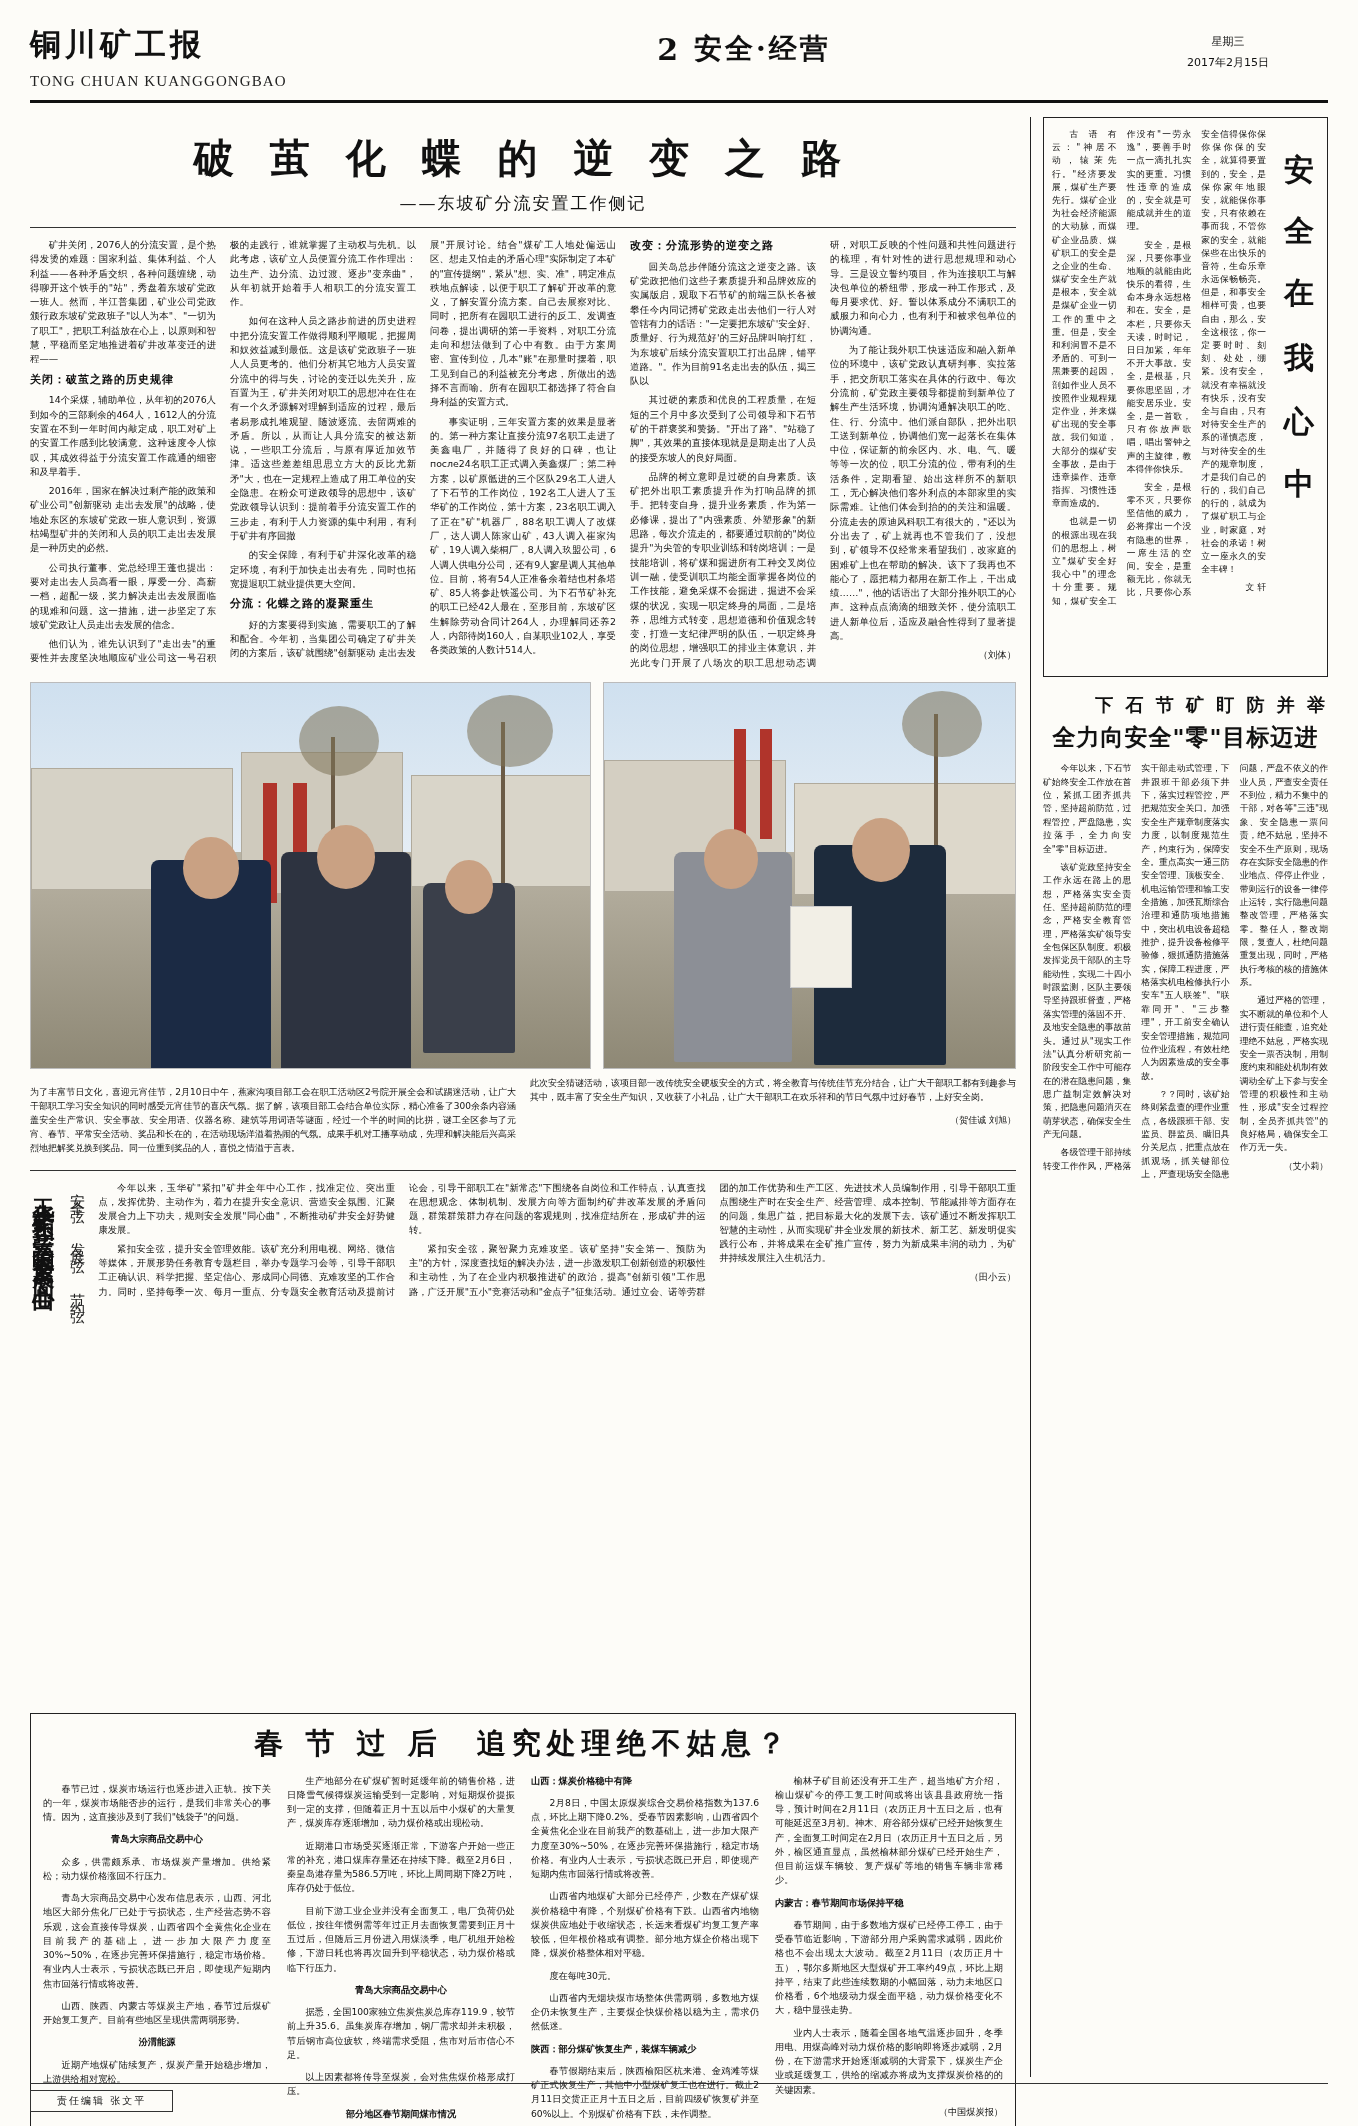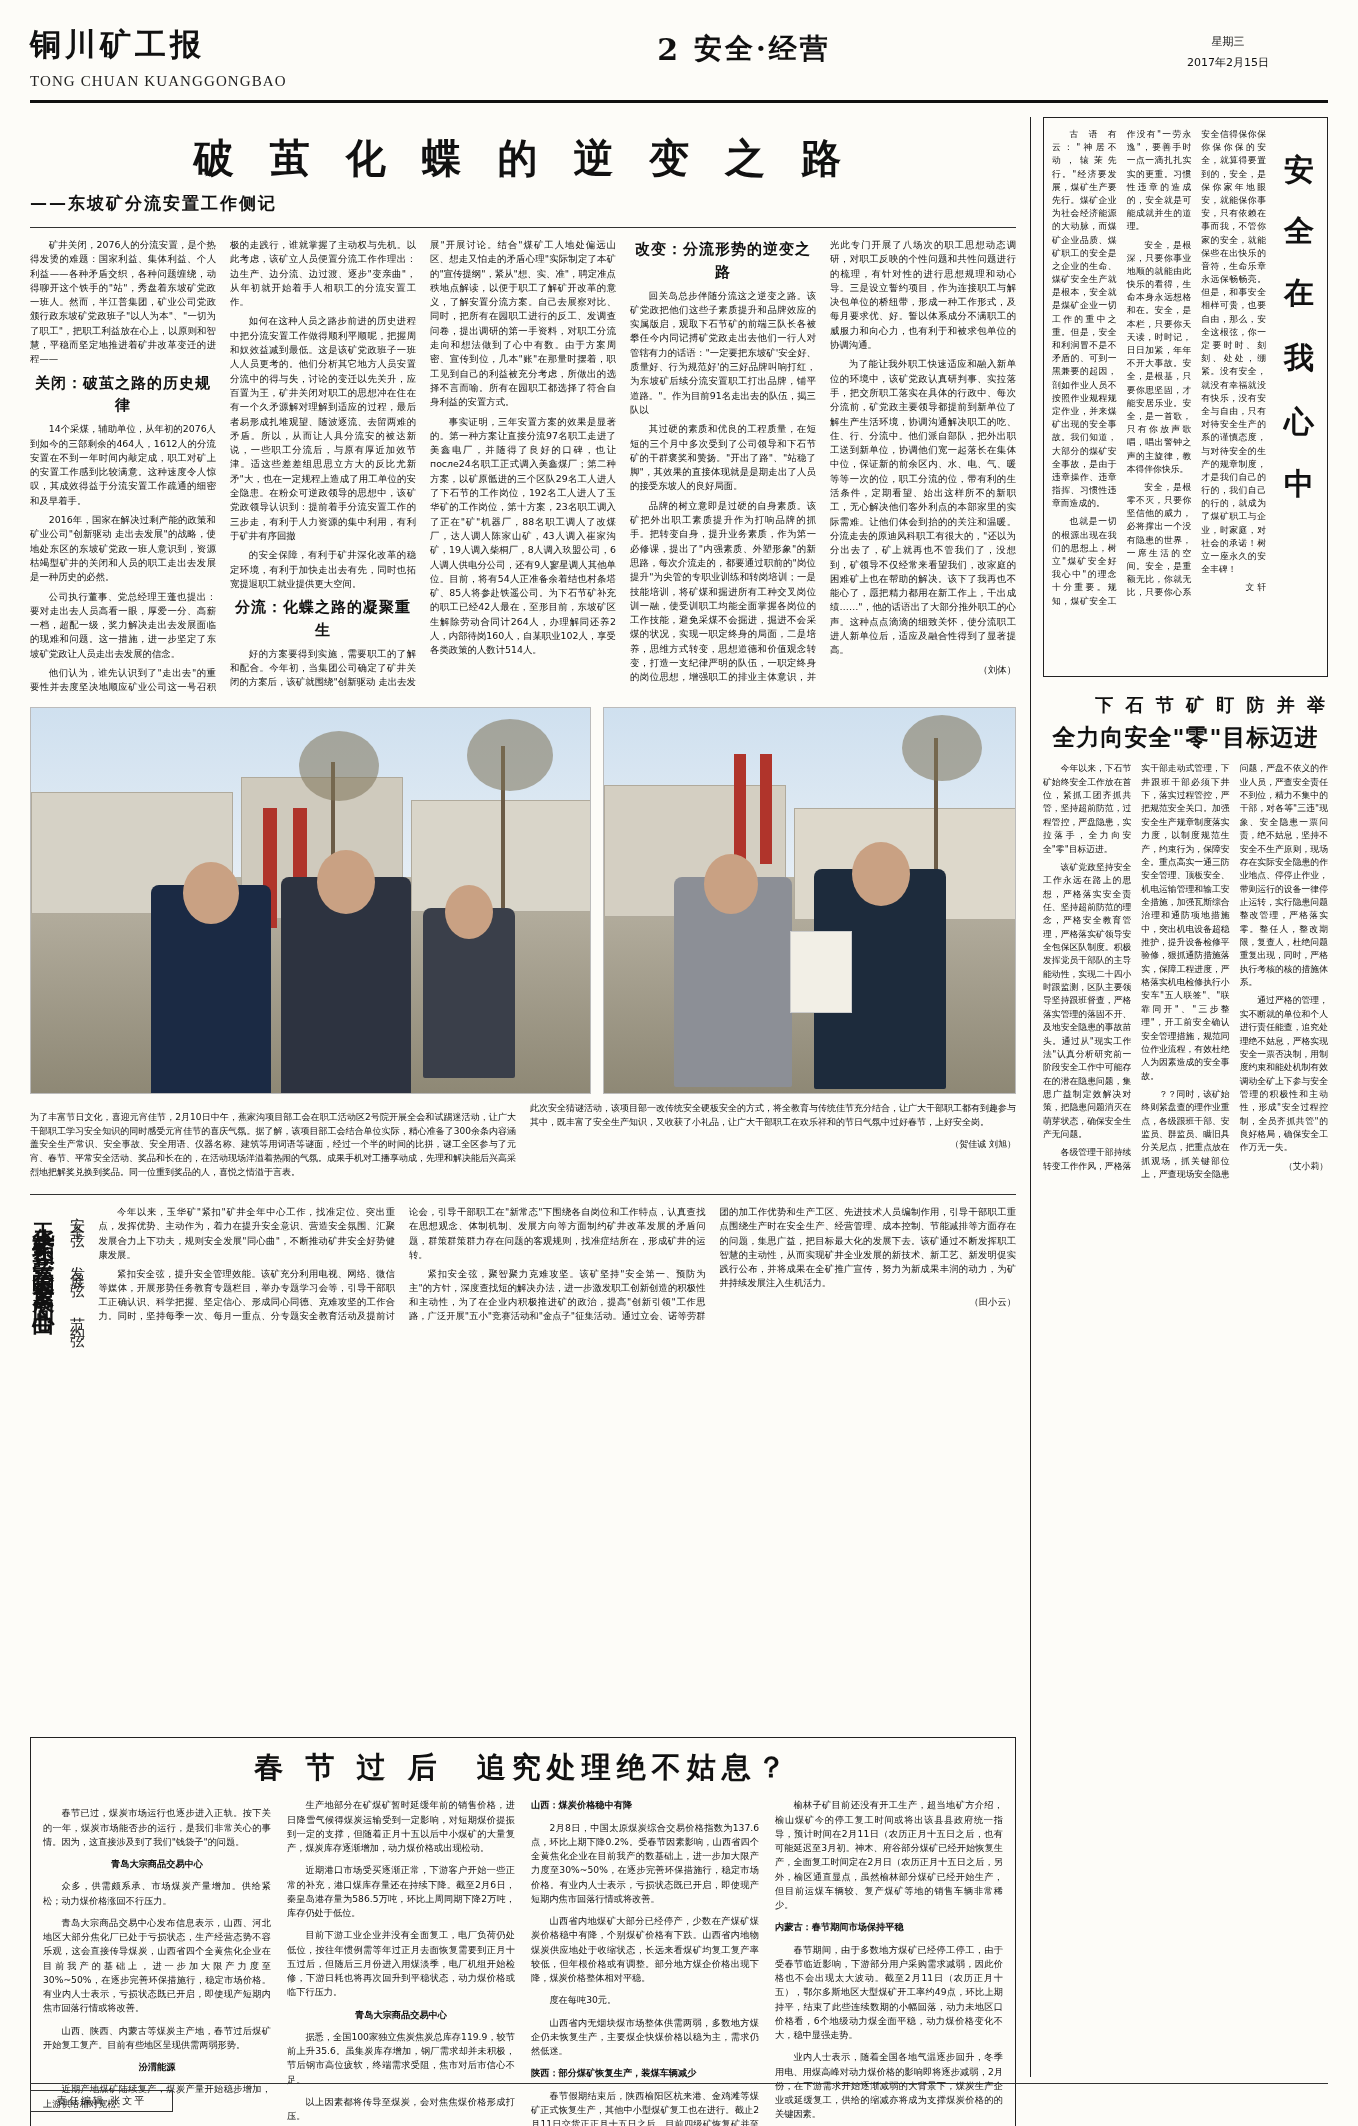--- a/index.html
+++ b/index.html
@@ -51,34 +51,33 @@
   }
 
   
   .headline{
     text-align:center;
     font-family:"DejaVu Serif","Liberation Serif",serif;
     font-weight:bold;font-size:40px;letter-spacing:11px;
     margin:14px 0 6px 0;
   }
   .subhead{
-    font-size:17px;letter-spacing:2px;margin-bottom:12px;
+    text-align:center;font-size:17px;letter-spacing:2px;margin-bottom:12px;
     font-family:"DejaVu Serif",serif;
-    font-weight:bold;
   }
   .rule-thin{border-top:1px solid #333;margin:6px 0 10px 0;}
 
   
   .cols5{
     column-count:5;column-gap:14px;column-rule:0;
     font-size:9.4px;line-height:1.52;text-align:justify;
     font-family:"DejaVu Sans","Liberation Sans",sans-serif;
   }
   .cols5 p{margin:0 0 5px 0;text-indent:2em;}
-  .sec-h{font-weight:bold;text-align:center;margin:6px 0 5px 0;text-indent:0 !important;font-size:15px;letter-spacing:1px;}
+  .sec-h{font-weight:bold;text-align:left;margin:6px 0 5px 0;text-indent:0 !important;font-size:11px;letter-spacing:1px;}
   .sign{text-align:right;margin-top:4px;text-indent:0 !important;}
 
   
   .photos{display:flex;gap:12px;margin-top:12px;}
   .photo{
     position:relative;overflow:hidden;border:1px solid #bbb;
   }
   .ph1{width:560px;height:385px;}
   .ph2{width:412px;height:385px;}
   .sky{position:absolute;left:0;top:0;right:0;height:46%;

